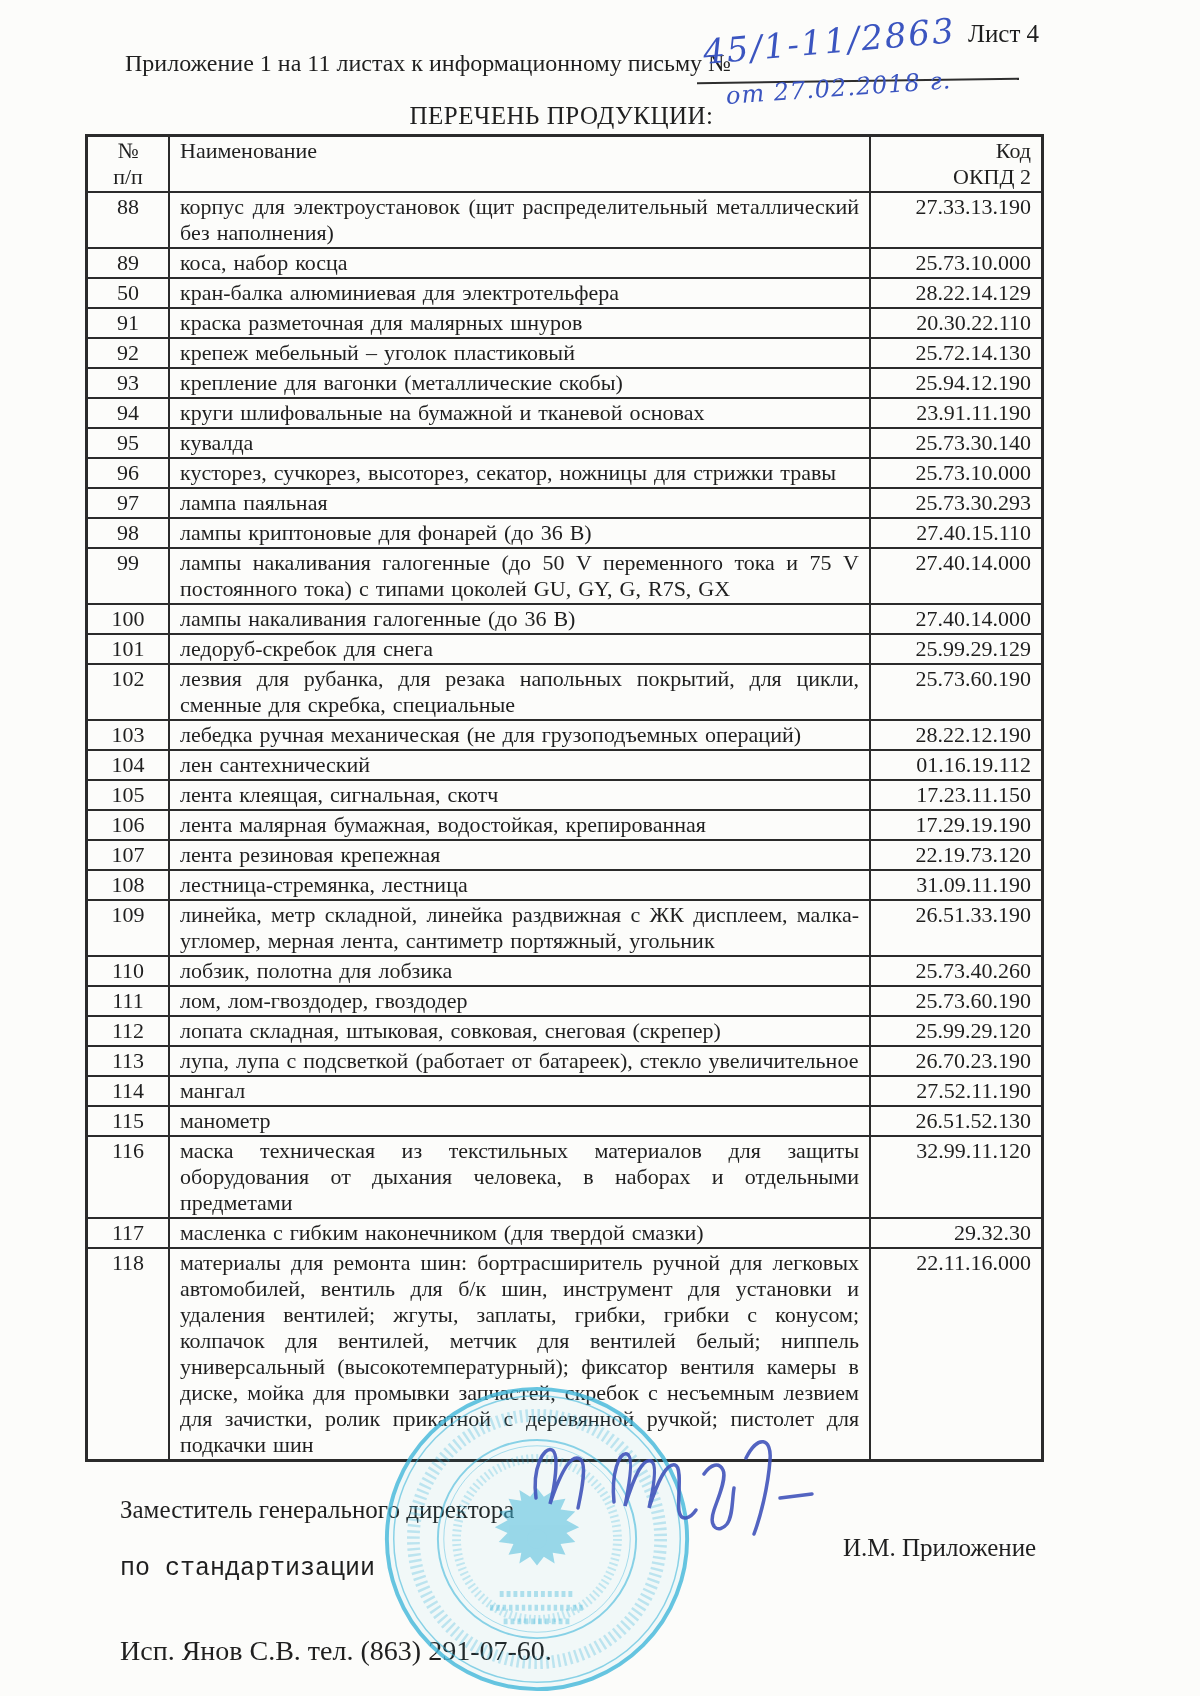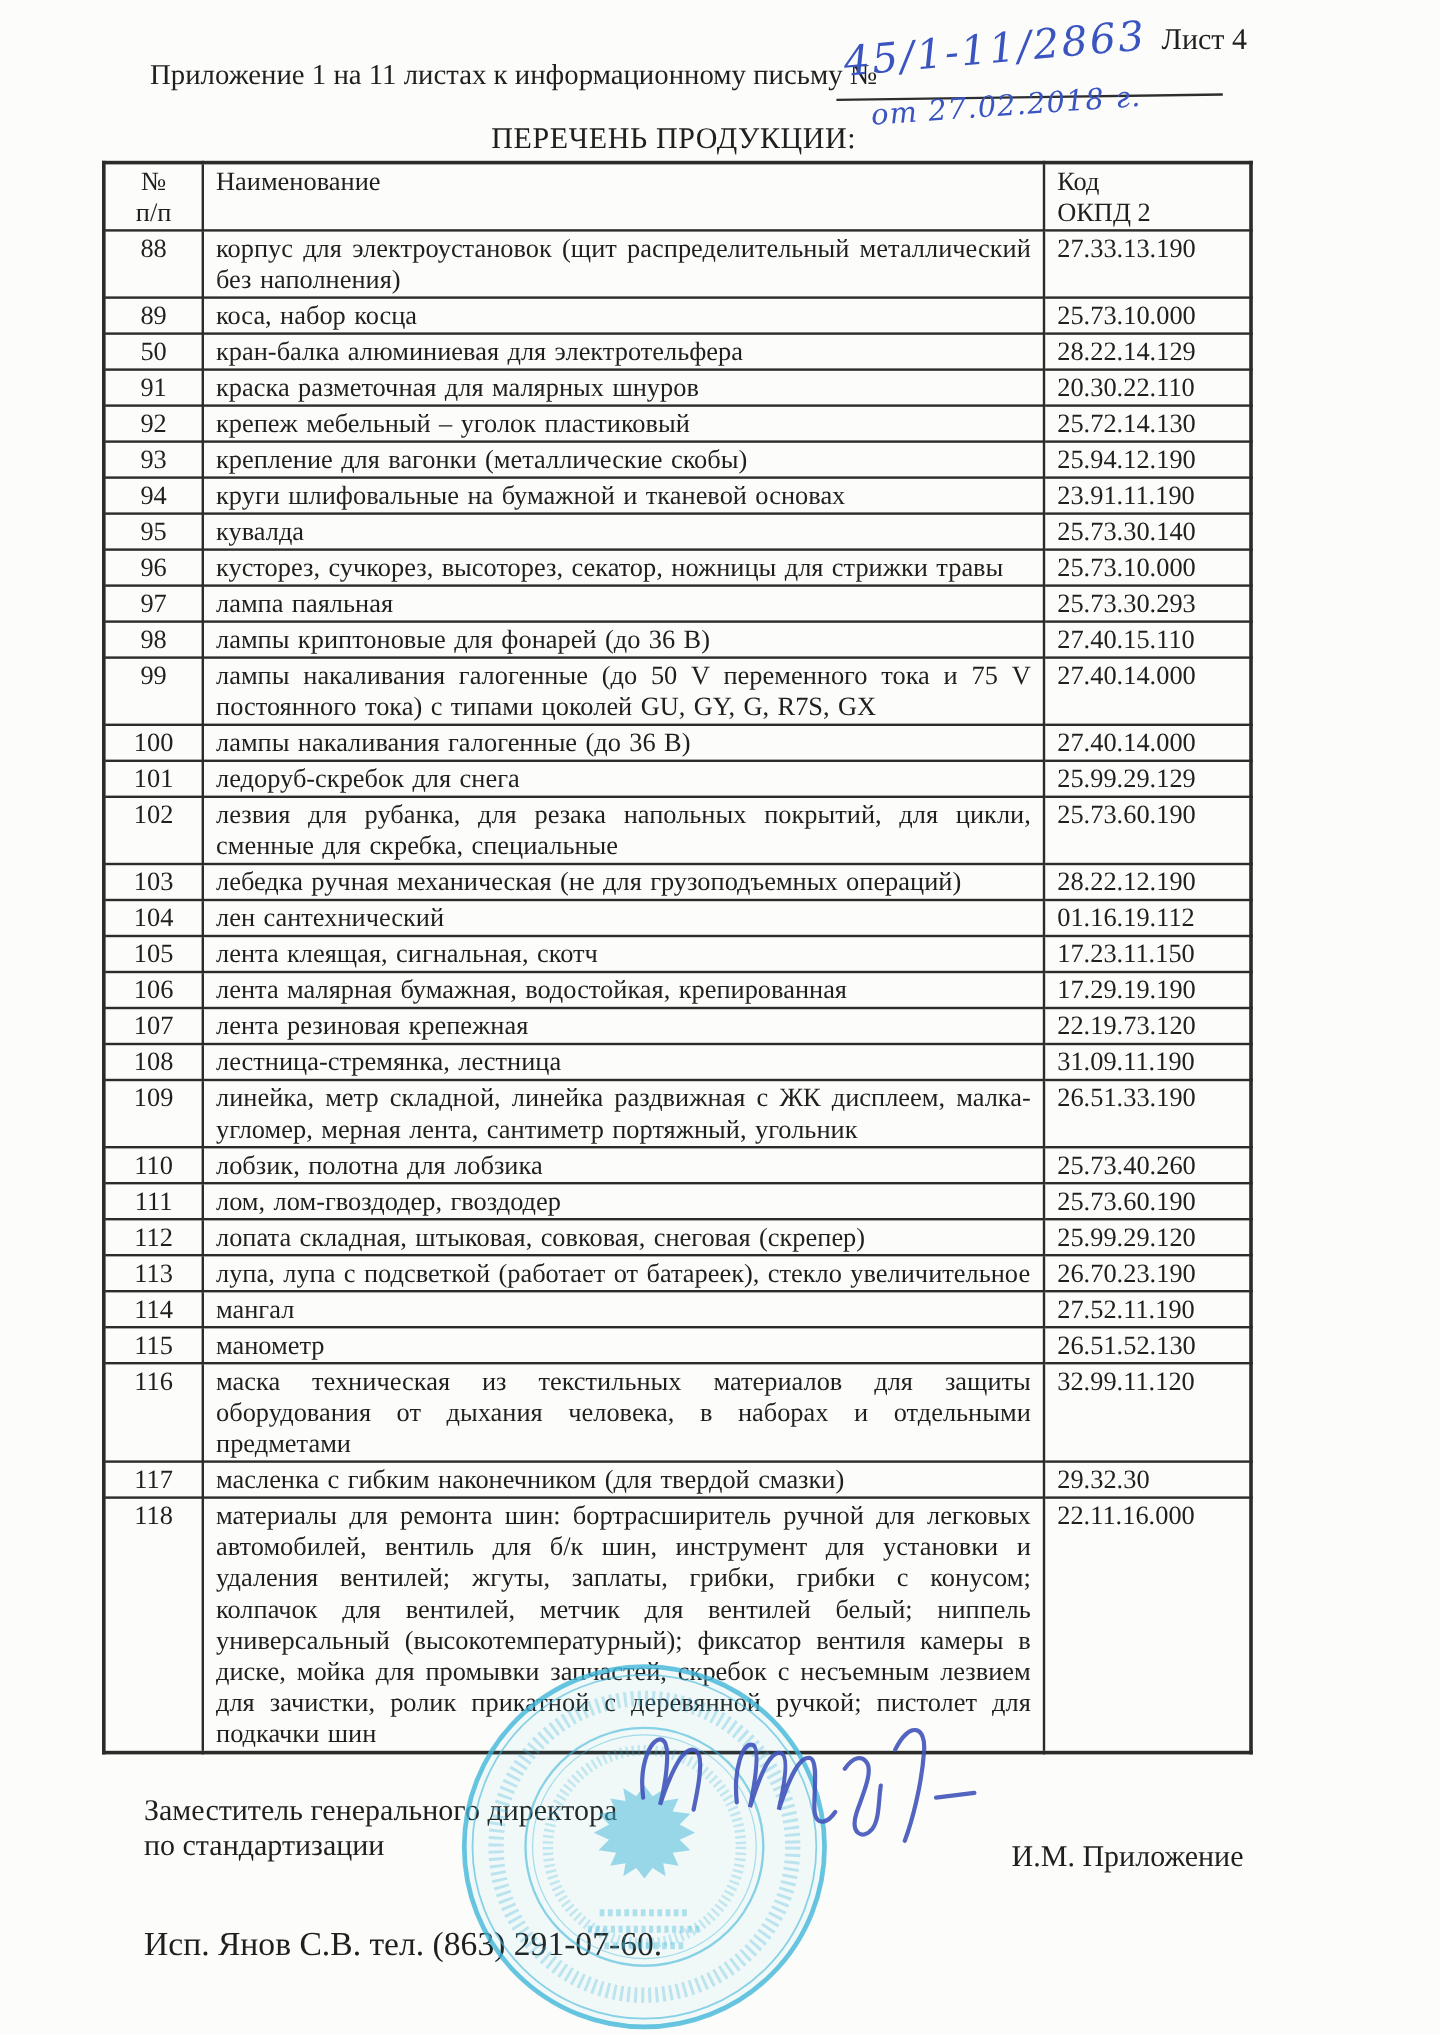--- a/index.html
+++ b/index.html
@@ -23,24 +23,24 @@
   table.products{border-collapse:collapse;width:953px;border:3px solid #2b2b2b;table-layout:fixed;}
   table.products th, table.products td{
     border:2px solid #2b2b2b;
     font-size:22px;line-height:26px;
     padding:1px 10px;
     vertical-align:top;
   }
   th{font-weight:normal;}
   .c-num{width:60px;text-align:center;}
   .c-name{width:679px;text-align:justify;word-spacing:1.5px;}
-  .c-code{width:150px;text-align:left;margin-top:44px;}
+  .c-code{width:150px;text-align:right;margin-top:44px;}
   thead th{text-align:center;vertical-align:middle;height:52px;line-height:25px;}
   .sig-block{position:relative;margin:34px 0 0 35px;font-size:25px;}
-  .sig-pos2{margin-top:1px;}
+  .sig-pos2{margin-top:30px;font-family:Liberation Mono, monospace;}
   .sig-name{position:absolute;left:723px;top:38px;}
   .executor{margin:52px 0 0 35px;font-size:28px;}
   .stamp{position:absolute;left:380px;top:1382px;width:314px;height:314px;pointer-events:none;}
   .sig-squiggle{position:absolute;left:518px;top:1402px;width:300px;height:160px;pointer-events:none;}
 </style>
 </head>
 <body>
 
 <div class="page">
 

